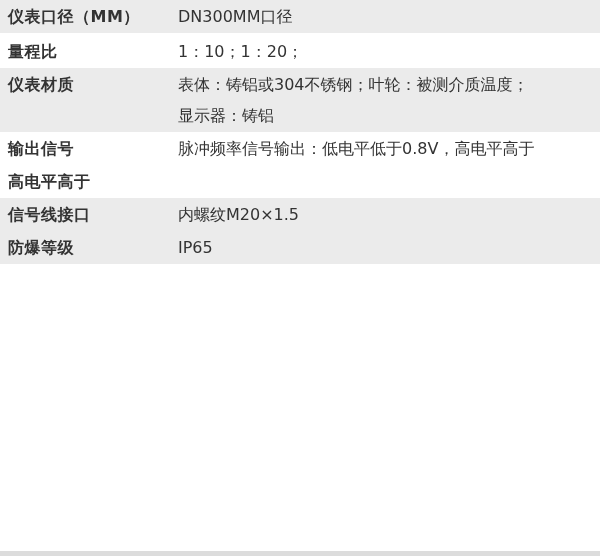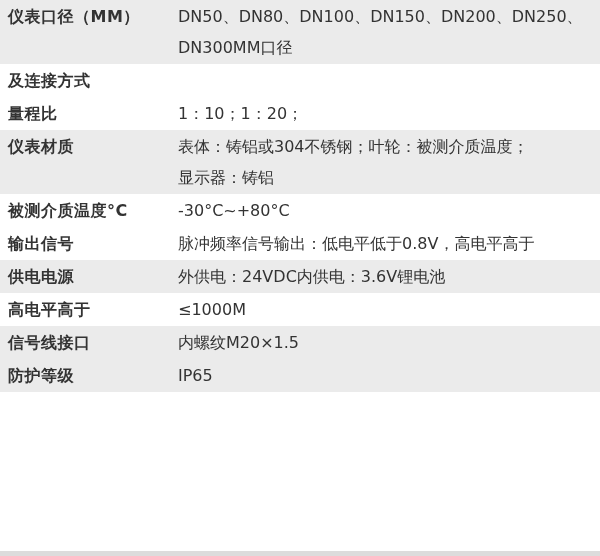--- a/index.html
+++ b/index.html
@@ -57,84 +57,67 @@
   }
 </style>
 </head>
 <body>
 
 <div class="spec-table">
 
   <div class="row shaded">
     <div class="cell label">仪表口径（MM）</div>
     <div class="cell value">
-      <div class="line">DN50、DN80、DN100、DN150、DN200、DN250、</div>
       <div class="line">DN300MM口径</div>
     </div>
   </div>
 
   <div class="row">
-    <div class="cell label">及连接方式</div>
   </div>
 
 
   <div class="row">
     <div class="cell label">量程比</div>
     <div class="cell value">
       <div class="line">1：10；1：20；</div>
     </div>
   </div>
 
   <div class="row shaded">
     <div class="cell label">仪表材质</div>
     <div class="cell value">
       <div class="line">表体：铸铝或304不锈钢；叶轮：被测介质温度；</div>
       <div class="line">显示器：铸铝</div>
     </div>
   </div>
 
-  <div class="row">
-    <div class="cell label">被测介质温度°C</div>
-    <div class="cell value">
-      <div class="line">-30°C~+80°C</div>
-    </div>
-  </div>
 
 
   <div class="row">
     <div class="cell label">输出信号</div>
     <div class="cell value">
       <div class="line">脉冲频率信号输出：低电平低于0.8V，高电平高于</div>
     </div>
   </div>
 
-  <div class="row shaded">
-    <div class="cell label">供电电源</div>
-    <div class="cell value">
-      <div class="line">外供电：24VDC内供电：3.6V锂电池</div>
-    </div>
-  </div>
 
   <div class="row">
     <div class="cell label">高电平高于</div>
-    <div class="cell value">
-      <div class="line">≤1000M</div>
-    </div>
   </div>
 
   <div class="row shaded">
     <div class="cell label">信号线接口</div>
     <div class="cell value">
       <div class="line">内螺纹M20×1.5</div>
     </div>
   </div>
 
 
   <div class="row shaded">
-    <div class="cell label">防护等级</div>
+    <div class="cell label">防爆等级</div>
     <div class="cell value">
       <div class="line">IP65</div>
     </div>
   </div>
 
 </div>
 
 <div class="bottom-bar"></div>
 
 </body></html>

